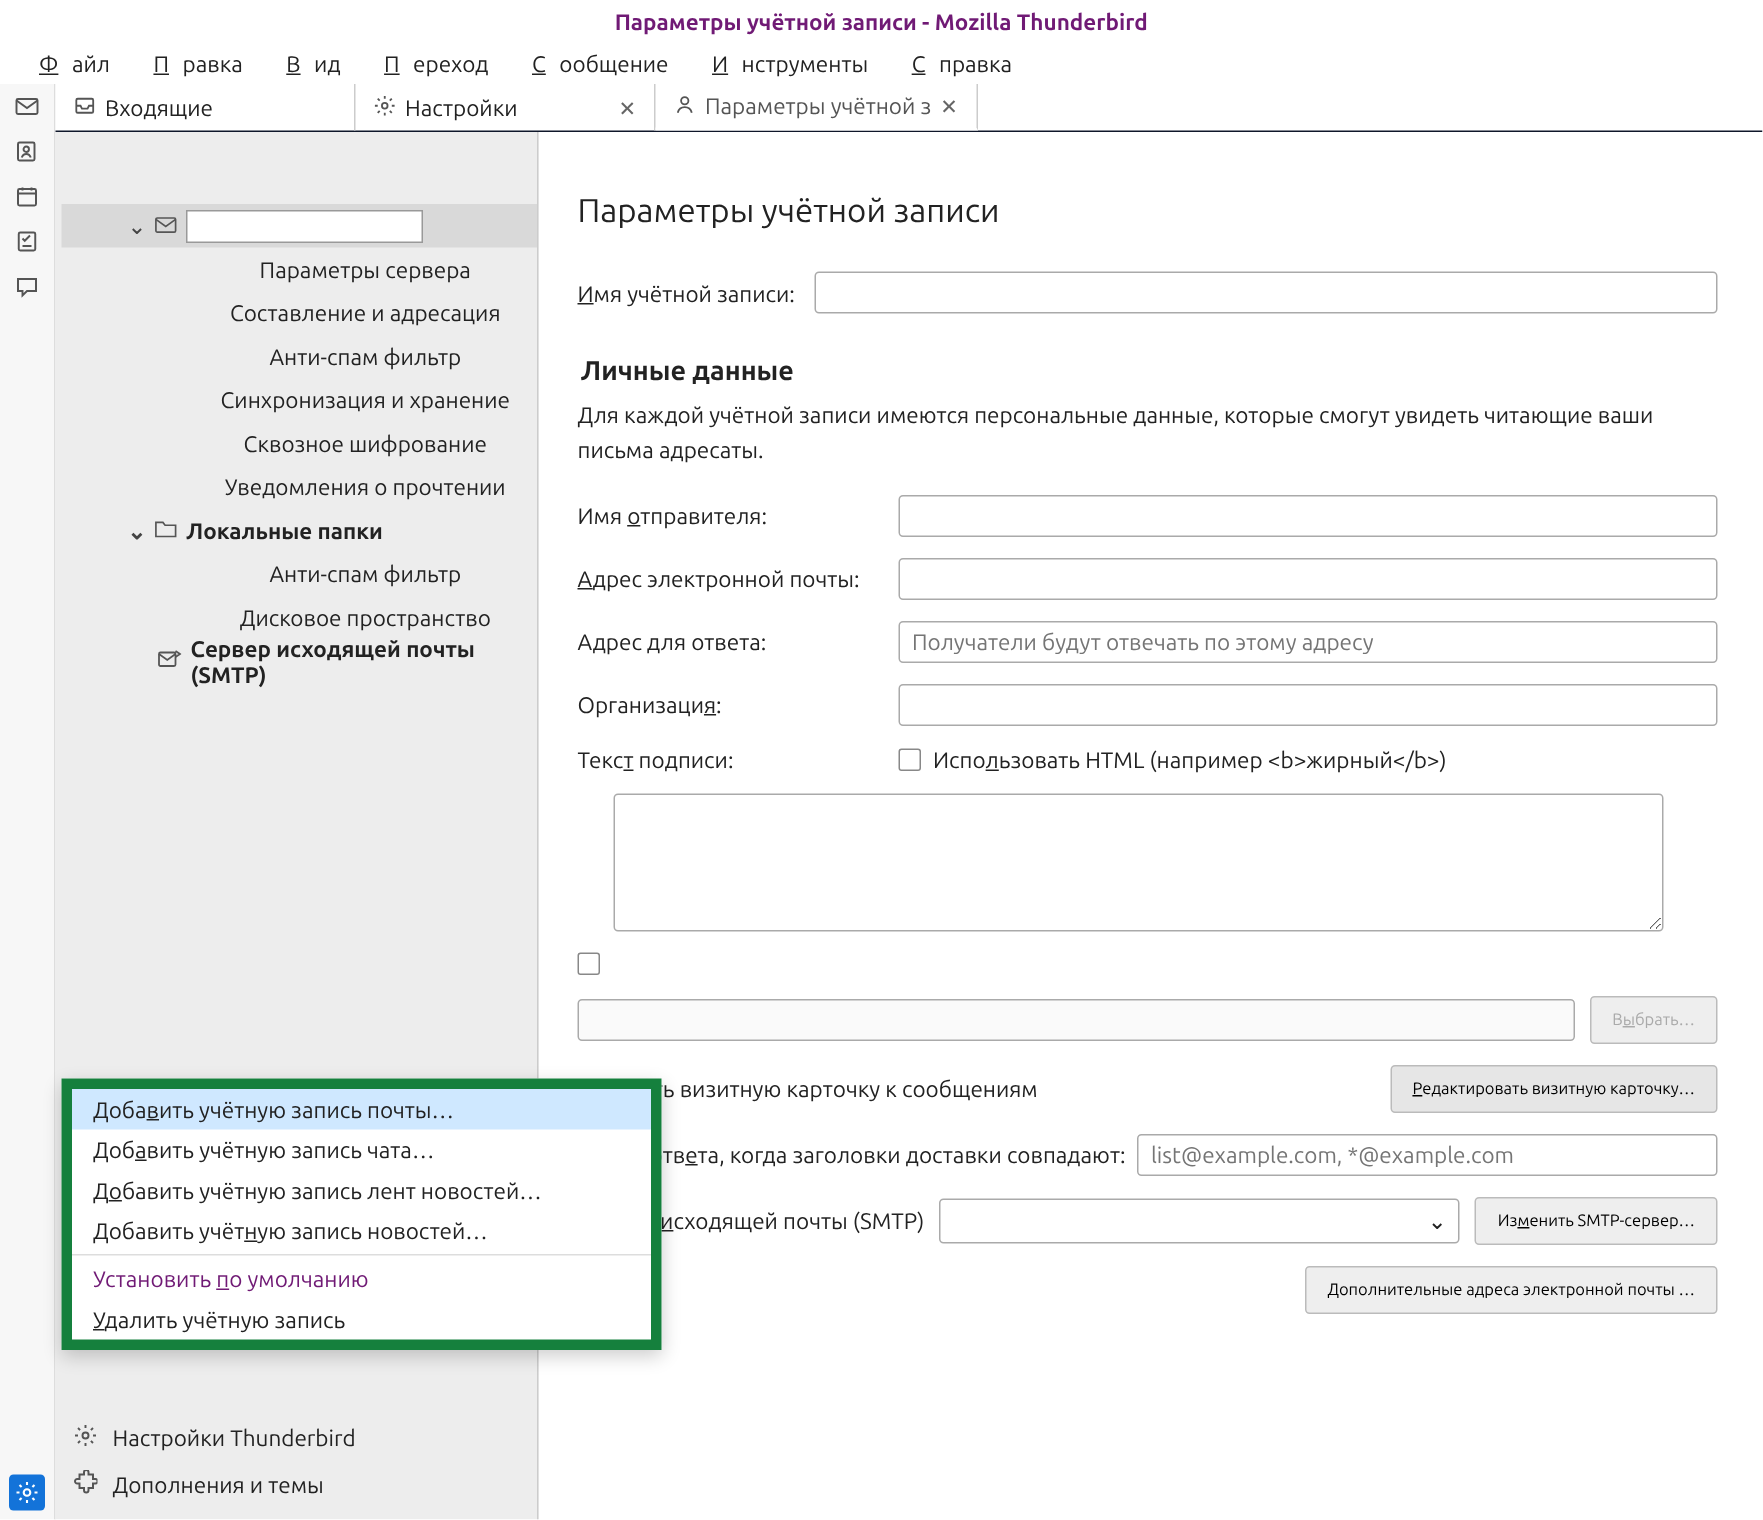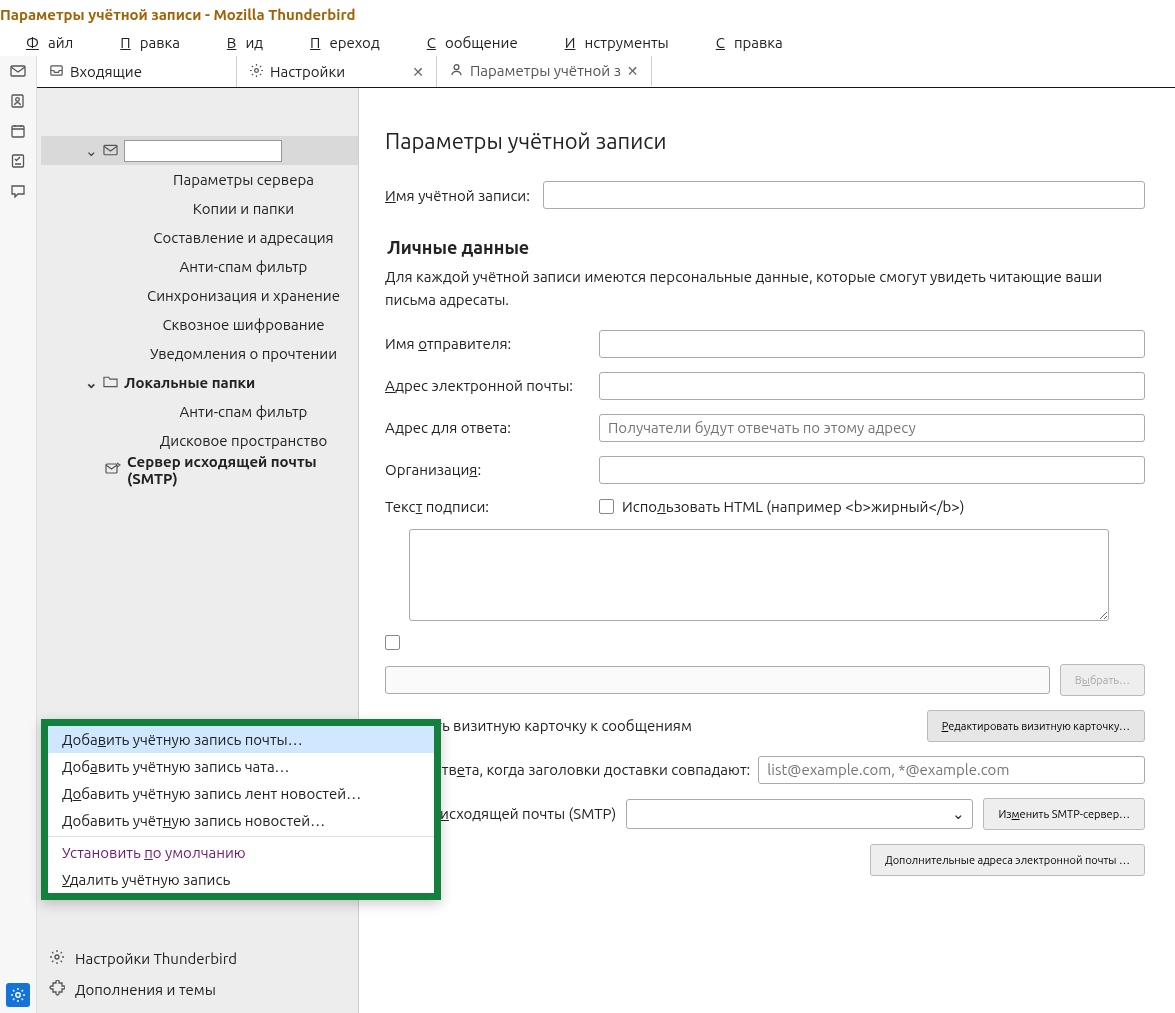--- a/index.html
+++ b/index.html
@@ -1,20 +1,20 @@
 <!DOCTYPE html>
 <html><head>
 <meta charset="utf-8">
 <style>
   * { box-sizing: border-box; margin: 0; padding: 0; font-family: -apple-system, "Segoe UI", Ubuntu, Cantarell, sans-serif; }
   body { width: 1175px; height: 1013px; background: #fff; color: #222; font-size: 15px; overflow: hidden; position: relative; }
 
-  .titlebar { height: 28px; display: flex; align-items: center; justify-content: flex-start; background: #fff; font-weight: 600; font-size: 15px; color: #a16207; }
-
-  .menubar { height: 28px; display: flex; align-items: center; padding: 0 8px; gap: 20px; }
+  .titlebar { height: 28px; display: flex; align-items: center; justify-content: center; background: #fff; font-weight: 600; font-size: 15px; color: #701a75; }
+
+  .menubar { height: 28px; display: flex; align-items: center; padding: 0 8px; gap: 2px; }
   .menubar span { padding: 2px 9px; }
 
   .content-row { display: flex; height: calc(100% - 56px); }
 
   .spaces { width: 37px; background: #f7f7f7; border-right: 1px solid #ddd; display: flex; flex-direction: column; align-items: center; padding-top: 6px; gap: 12px; }
   .spaces .sp-icon { width: 18px; height: 18px; color: #555; display:flex; align-items:center; justify-content:center; }
   .spaces .corner { position:absolute; bottom:6px; left:6px; width:24px; height:24px; background:#1373d9; border-radius:3px; display:flex; align-items:center; justify-content:center; color:#fff; }
 
   .main-area { flex:1; display:flex; flex-direction:column; }
 
@@ -155,23 +155,20 @@
             <span><svg width="15" height="12" viewBox="0 0 16 12" fill="none" stroke="#555" stroke-width="1.2">
                   <rect x="1" y="1" width="14" height="10" rx="1"></rect>
                   <path d="M1 2l7 5 7-5"></path>
                 </svg></span>
             <input class="tree-input" type="text" style="">
           </div>
           <div class="tree-row sub">
               <span>Параметры сервера</span>
             </div>
           <div class="tree-row sub">
-              <span>Копии и папки</span>
-            </div>
-          <div class="tree-row sub">
               <span>Составление и адресация</span>
             </div>
           <div class="tree-row sub">
               <span>Анти-спам фильтр</span>
             </div>
           <div class="tree-row sub">
               <span>Синхронизация и хранение</span>
             </div>
           <div class="tree-row sub">
               <span>Сквозное шифрование</span>

